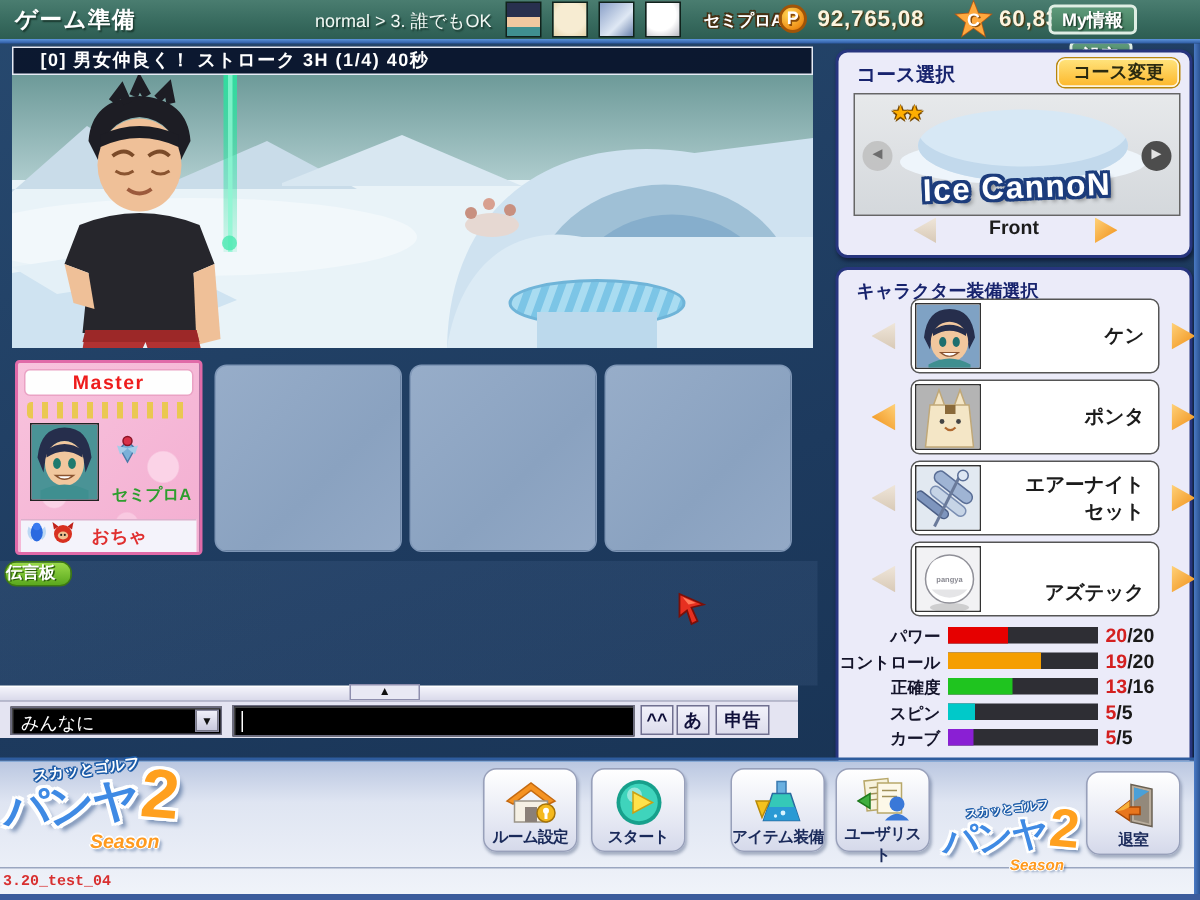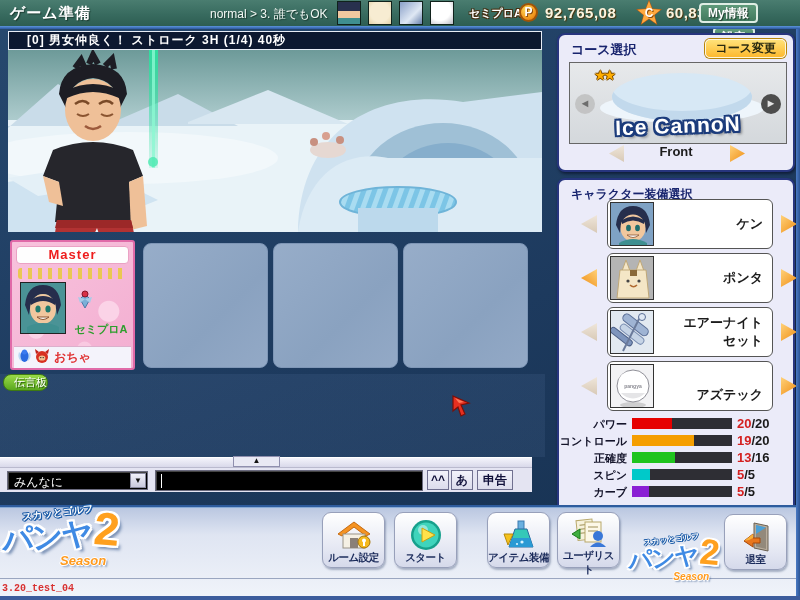--- a/index.html
+++ b/index.html
@@ -46,27 +46,27 @@
       radial-gradient(circle at 60% 85%, #f9c9e1 0 7px, transparent 8px),
       linear-gradient(135deg,#f8c3dd,#f3aed1); }
   .mc-head { position:absolute; left:4px; top:4px; width:113px; height:18px; background:#fefefe; border:1px solid #eaa2c4; border-radius:4px;
     text-align:center; color:#ee1c1c; font-size:13px; font-weight:bold; letter-spacing:1px; line-height:16px; }
   .mc-perf { position:absolute; left:6px; top:26px; width:109px; height:11px;
     background:repeating-linear-gradient(90deg,#eac851 0 4px,transparent 4px 10px); border-radius:3px; }
   .mc-avatar { position:absolute; left:8px; top:40px; width:46px; height:52px; border:1px solid #222; }
   .mc-trophy { position:absolute; left:64px; top:48px; }
   .mc-rank { position:absolute; left:58px; top:80px; width:62px; text-align:center; color:#2e9e2e; font-size:11px; font-weight:bold; }
   .mc-namebar { position:absolute; left:2px; top:104px; width:117px; height:22px; background:#f4f3fb; border-top:1px solid #dcb0cc; display:flex; align-items:center; }
-  .mc-name { color:#e03030; font-size:12px; font-weight:bold; margin-left:4px; }
+  .mc-name { color:#e03030; font-size:12px; font-weight:bold; margin-left:11px; }
   .slot { top:243px; width:125px; height:125px; border-radius:8px; border:1px solid #7e96b6;
     background:linear-gradient(135deg,#97adc9,#8aa2c0 60%,#93a9c6); }
 
   .board-btn { left:3px; top:374px; width:45px; height:17px; border-radius:8px;
     background:linear-gradient(180deg,#9ada49,#5aa81e); border:1px solid #3e7a12;
-    color:#fff; font-size:11px; font-weight:normal; text-align:right; line-height:15px; text-shadow:1px 1px 0 #2c5e0c; }
+    color:#fff; font-size:11px; font-weight:bold; text-align:left; line-height:15px; text-shadow:1px 1px 0 #2c5e0c; }
   .chatlog { left:0; top:374px; width:545px; height:83px; background:linear-gradient(90deg,rgba(130,160,200,.10) 0 180px,rgba(100,130,175,.14) 180px 100%); }
 
   
   .chat-collapse-bar { left:0; top:457px; width:532px; height:10px; background:linear-gradient(180deg,#f4f4fb,#d9d9ea); border-top:1px solid #fff; }
   .collapse-btn { position:absolute; left:233px; top:-2px; width:47px; height:11px; background:#e9e9f4; border:1px solid #8f8fae; text-align:center; line-height:8px; font-size:8px; color:#111; }
   .chat-row { left:0; top:467px; width:532px; height:25px; background:#e4e4f2; border-top:1px solid #babace; }
   .chat-dd { position:absolute; left:7px; top:3px; width:141px; height:19px; background:#000; border:1px solid #6a6a7e; box-shadow:inset 1px 1px 0 #444; }
   .chat-dd .val { position:absolute; left:6px; top:2px; color:#fff; font-size:12px; }
   .chat-dd .ddbtn { position:absolute; right:1px; top:1px; width:16px; height:15px; background:linear-gradient(180deg,#f0f0fa,#c9c9dd); border:1px solid #8a8aa0; font-size:8px; text-align:center; line-height:14px; color:#111; }
   .chat-input { position:absolute; left:155px; top:2px; width:268px; height:21px; background:#000; border:1px solid #6a6a7e; box-shadow:inset 1px 1px 0 #444; }

